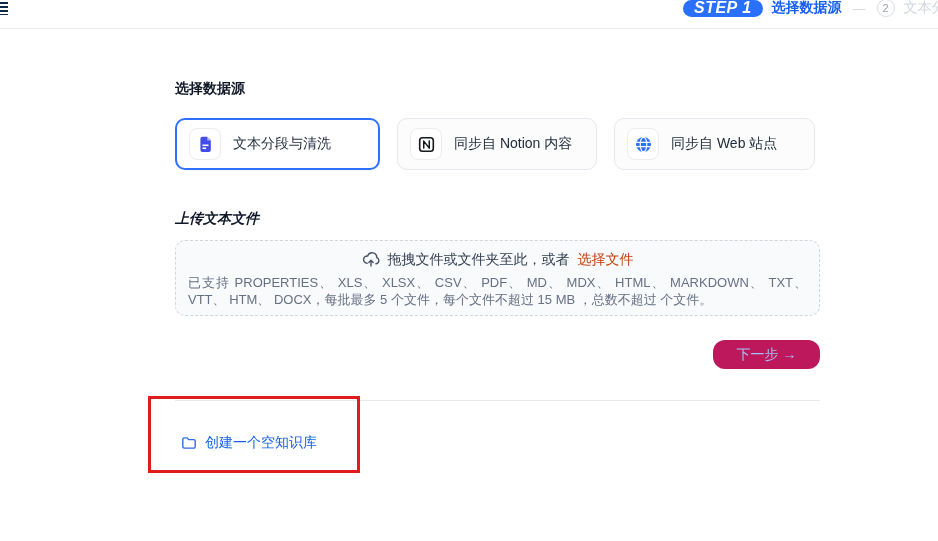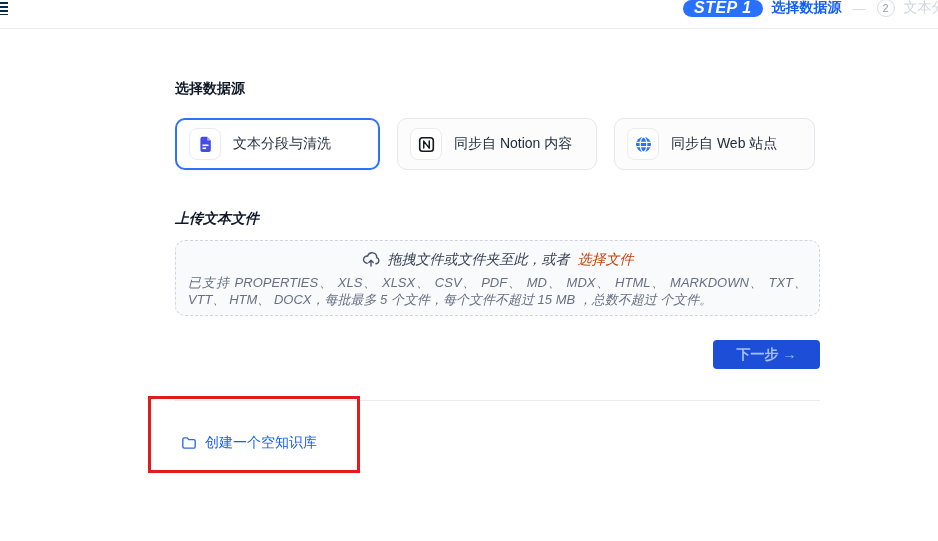--- a/index.html
+++ b/index.html
@@ -58,37 +58,37 @@
   .card-icon-badge {
     width: 32px; height: 32px; border-radius: 8px; background: #ffffff;
     border: 1px solid #eaecf0; display: flex; align-items: center;
     justify-content: center; flex: 0 0 auto;
   }
   .card-label { font-size: 14px; color: #1d2939; }
 
   .upload-title { margin-top: 40px; font-style: italic; }
   .dropzone {
     margin-top: 12px; width: 645px; height: 76px; background: #f9fafb;
-    border: 1px dashed #d0d5dd; border-radius: 10px; padding: 10px 12px 0; font-style: italic;
+    border: 1px dashed #d0d5dd; border-radius: 10px; padding: 10px 12px 0;
   }
   .drop-line1 {
     display: flex; align-items: center; justify-content: center; gap: 8px;
     font-size: 14px; color: #344054;
   }
   .browse-link { color: #c2410c; cursor: pointer; }
   .drop-hint {
     margin-top: 5px; font-size: 13px; line-height: 17px; color: #667085;
     text-align: justify;
   }
 
   .btn-row { margin-top: 24px; display: flex; justify-content: flex-end; }
   .next-btn {
-    width: 107px; height: 29px; border: none; border-radius: 4px;
-    background: #1d4ed8; color: #a6c0f5; font-size: 14px;
-    font-family: inherit; cursor: not-allowed; font-weight: bold;
+    width: 107px; height: 29px; border: none; border-radius: 12px;
+    background: #be185d; color: #a6c0f5; font-size: 14px;
+    font-family: inherit; cursor: not-allowed;
   }
 
   .divider { margin-top: 31px; height: 1px; background: #e9eaeb; width: 645px; }
 
   .create-row {
     margin-top: 33px; display: inline-flex; align-items: center; gap: 8px;
     margin-left: 6px; cursor: pointer; justify-content: flex-end;
   }
   .create-label { color: #155eef; font-size: 14px; }
 

